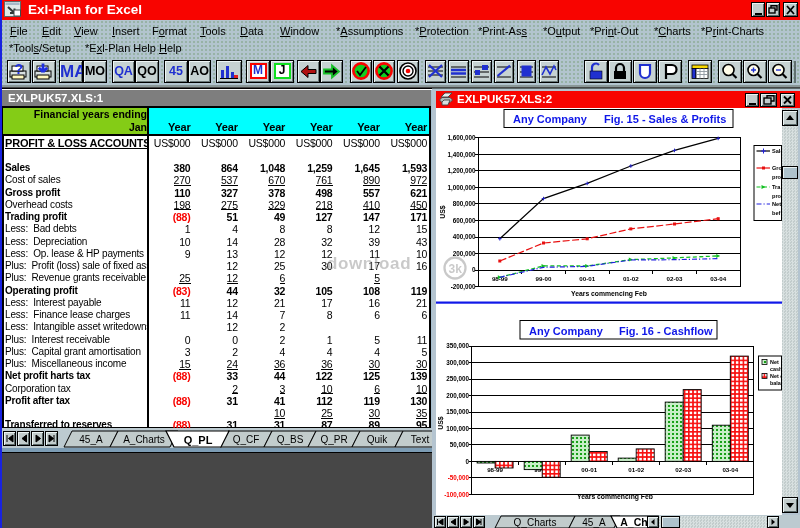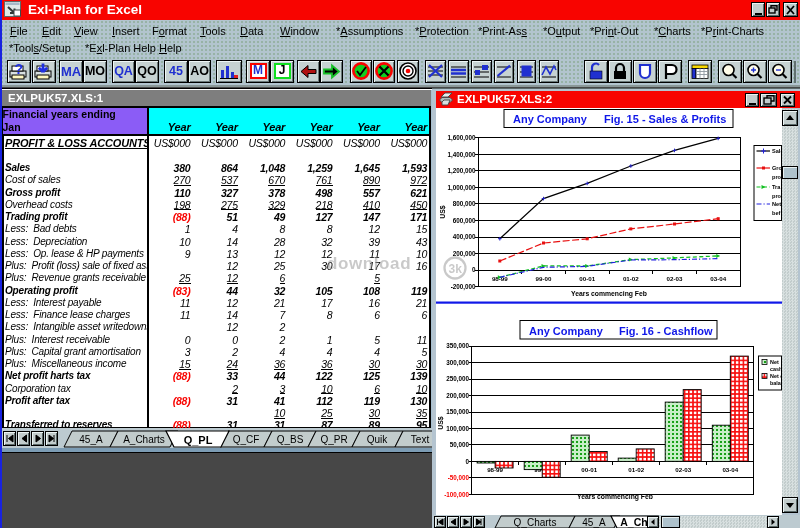--- a/index.html
+++ b/index.html
@@ -12,21 +12,21 @@
 .wbtn{position:absolute;background:#C2CCCC;border:1px solid #000;
  box-shadow:inset 1px 1px 0 #ECF4F4, inset -1px -1px 0 #5A6868;
  color:#000;text-align:center;}
 .menu1 span,.menu2 span{position:absolute;font-size:11px;color:#000;white-space:pre;}
 u{text-decoration:underline;}
 .btn{position:absolute;top:60px;height:23px;background:#C6D2D2;border:1px solid #000;
  box-shadow:inset 1px 1px 0 #EEF6F6, inset -1px -1px 0 #6A7878;
  font-size:12px;text-align:center;overflow:hidden;}
 .lbl{position:absolute;left:5px;white-space:nowrap;overflow:hidden;width:142px;font-size:10px;letter-spacing:-0.18px;}
 .num{position:absolute;text-align:right;font-size:10.5px;letter-spacing:-0.2px;}
-.row{position:absolute;left:0;width:429px;height:12px;line-height:12px;font-style:italic;}
+.row{position:absolute;left:0;width:429px;height:12px;line-height:12px;}
 .bold{font-weight:bold;}
 .red{color:#F80400;}
 .unum{display:inline-block;border-bottom:1px solid #000;line-height:10.5px;height:10.5px;}
 .tabsvg{position:absolute;}
 </style></head><body>
 <div class="tb"></div>
 <svg class="abs" style="left:4px;top:1px" width="19" height="18">
     <rect x="0.5" y="0.5" width="16" height="15" fill="#E0E8E8" stroke="#606868"></rect>
     <rect x="1.5" y="1.5" width="14" height="2.5" fill="#A8B8C8"></rect>
     <path d="M4 6 L10.5 12 M10.5 12 L10.5 7.5 M10.5 12 L6 12" stroke="#303838" stroke-width="2" fill="none"></path>
@@ -75,21 +75,21 @@
       <rect x="4" y="4" width="11" height="5" fill="#fff" stroke="#000"></rect>
       <rect x="4" y="13" width="12" height="4" fill="#FFF8C0" stroke="#000"></rect>
       <text x="6.5" y="12" font-size="14" font-weight="bold" fill="#2030E0">?</text>
     </svg></div>
 <div class="btn" style="left:32px;width:24px;"><svg width="22" height="19" style="margin-top:1px">
       <rect x="2" y="9" width="16" height="6" fill="#D8E0E0" stroke="#000"></rect>
       <rect x="4" y="4" width="11" height="5" fill="#fff" stroke="#000"></rect>
       <rect x="4" y="13" width="12" height="4" fill="#FFF8C0" stroke="#000"></rect>
       <path d="M10 1.5 V10 M10 10 L5.8 5.8 M10 10 L14.2 5.8" stroke="#2030E0" stroke-width="2.8" fill="none"></path>
     </svg></div>
-<div class="btn" style="left:59px;width:24px;"><span style="font-size:13px;font-weight:bold;line-height:21px;color:#2030D0">MA</span></div>
+<div class="btn" style="left:59px;width:24px;"><span style="font-size:17px;font-weight:bold;line-height:21px;color:#2030D0">MA</span></div>
 <div class="btn" style="left:83px;width:24px;"><span style="font-size:12.5px;font-weight:bold;line-height:21px;color:#000">MO</span></div>
 <div class="btn" style="left:112px;width:23px;"><span style="font-size:12.5px;font-weight:bold;line-height:21px;color:#2030D0">QA</span></div>
 <div class="btn" style="left:135px;width:24px;"><span style="font-size:12.5px;font-weight:bold;line-height:21px;color:#000">QO</span></div>
 <div class="btn" style="left:164px;width:24px;"><span style="font-size:12.5px;font-weight:bold;line-height:21px;color:#2030D0">45</span></div>
 <div class="btn" style="left:188px;width:23px;"><span style="font-size:12.5px;font-weight:bold;line-height:21px;color:#000">AO</span></div>
 <div class="btn" style="left:216px;width:26px;"><svg width="24" height="21">
       <rect x="4" y="9" width="3" height="8" fill="#2030D0"></rect>
       <rect x="9" y="5" width="3" height="12" fill="#2030D0"></rect>
       <rect x="14" y="11" width="3" height="6" fill="#2030D0"></rect>
       <rect x="17" y="14" width="4" height="3" fill="#E02020"></rect>
@@ -185,21 +185,21 @@
 <div class="abs" style="left:1px;top:90px;width:431px;height:16px;background:#7E7E7E;color:#fff;font-weight:bold;font-size:11.5px;line-height:16px;padding-left:7px">EXLPUK57.XLS:1</div>
 <div class="abs" style="left:431px;top:90px;width:3px;height:360px;background:#A8C0D0"></div>
 <div class="abs" style="left:0;top:448px;width:434px;height:3.5px;background:#7C9CB4"></div>
 <div class="abs" style="left:0;top:451.5px;width:434px;height:1.5px;background:#000"></div>
 <div class="abs" style="left:1px;top:106px;width:430px;height:2px;background:#000"></div>
 <div class="abs" style="left:2px;top:108px;width:1.5px;height:320px;background:#000"></div>
 <div class="abs" style="left:147px;top:108px;width:2px;height:319px;background:#000"></div>
 <div class="abs" style="left:429px;top:108px;width:2px;height:319px;background:#000"></div>
 <div class="abs" style="left:1px;top:134px;width:430px;height:2px;background:#000"></div>
 <div class="abs" style="left:1px;top:427px;width:430px;height:2.5px;background:#000"></div>
-<div class="abs" style="left:2.5px;top:108px;width:144.5px;height:26px;background:#8b5cf6;text-align:left;font-weight:bold;font-size:10.5px;line-height:13px">Financial years ending<br>Jan</div>
+<div class="abs" style="left:2.5px;top:108px;width:144.5px;height:26px;background:#84cc16;text-align:right;font-weight:bold;font-size:10.5px;line-height:13px">Financial years ending<br>Jan</div>
 <div class="abs" style="left:149px;top:108px;width:280px;height:26px;background:#00FFFF"></div>
 <div class="row" style="top:121px;left:0">
     <span class="num bold" style="left:150.5px;width:40px;font-size:11px">Year</span>
     <span class="num bold" style="left:197.8px;width:40px;font-size:11px">Year</span>
     <span class="num bold" style="left:245.2px;width:40px;font-size:11px">Year</span>
     <span class="num bold" style="left:292.5px;width:40px;font-size:11px">Year</span>
     <span class="num bold" style="left:339.8px;width:40px;font-size:11px">Year</span>
     <span class="num bold" style="left:387.2px;width:40px;font-size:11px">Year</span>
   </div>
 <div class="row" style="top:137.0px">

